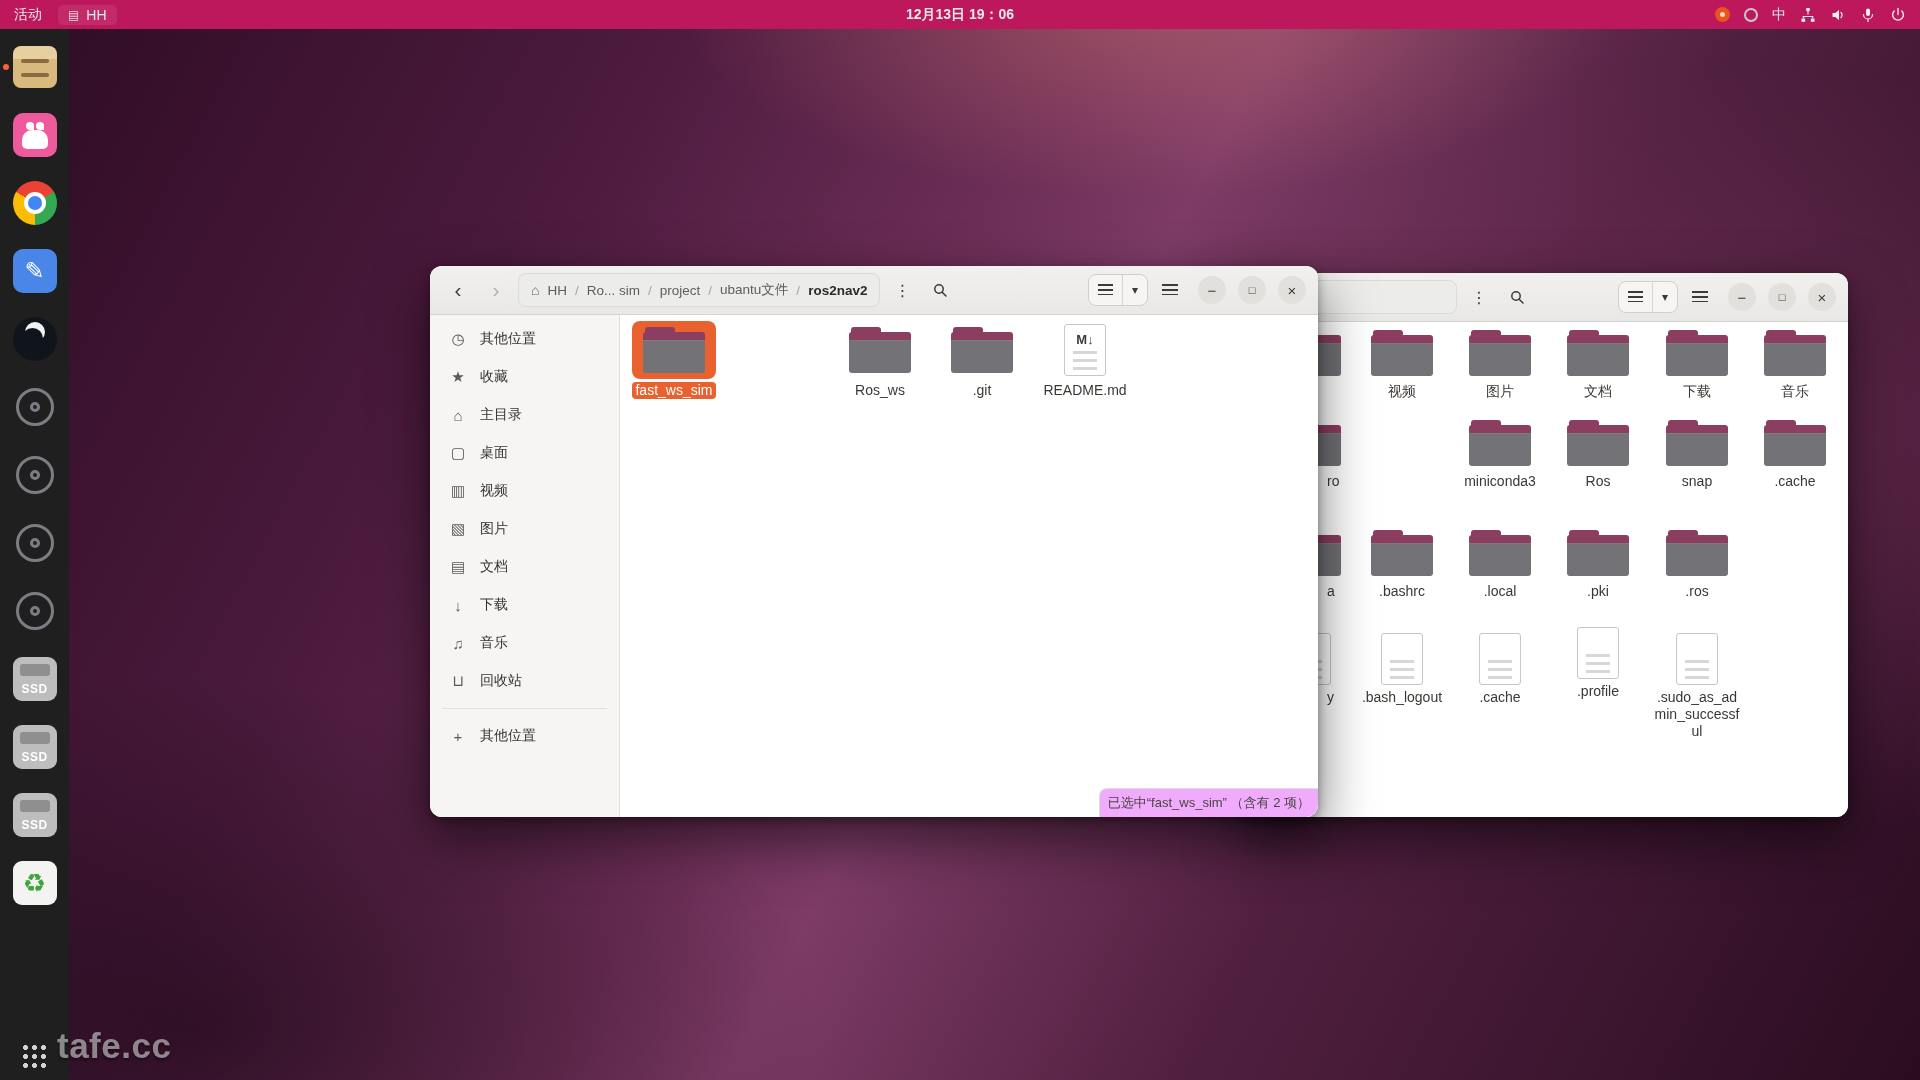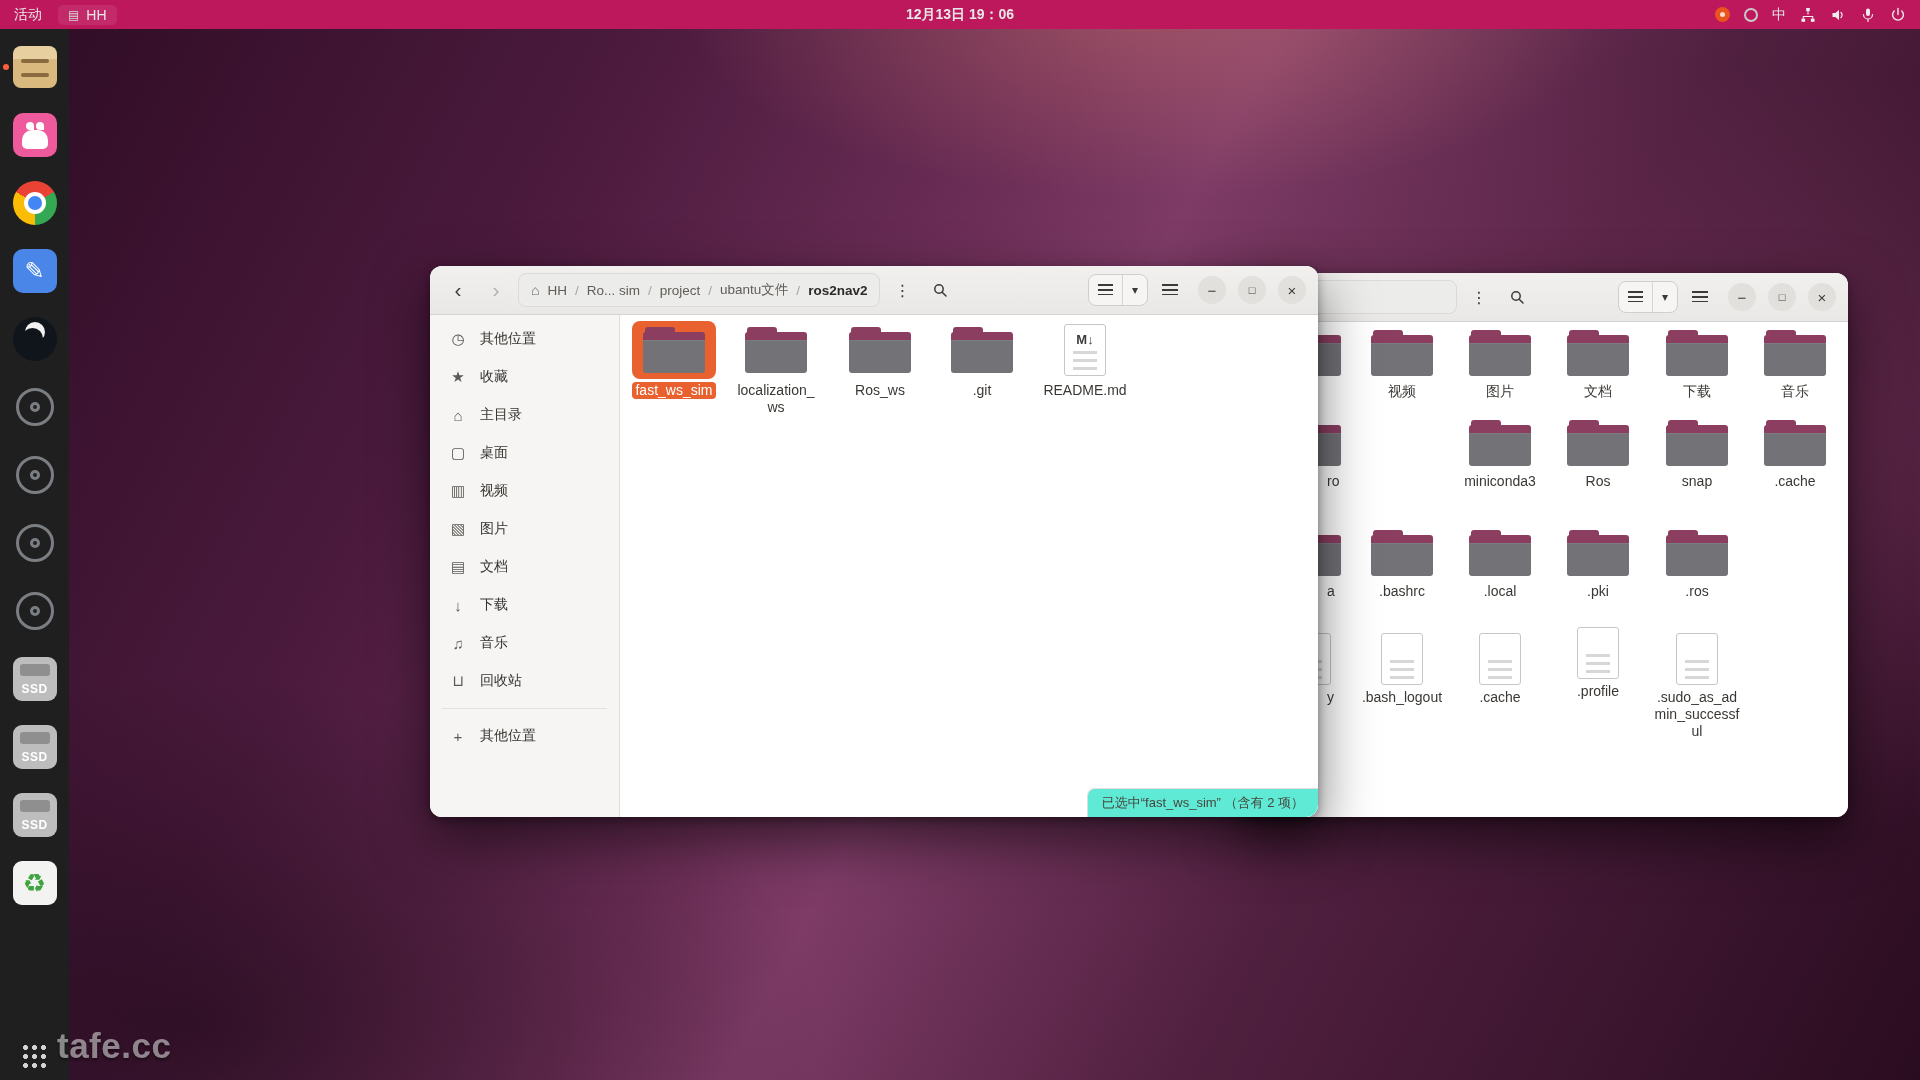--- a/index.html
+++ b/index.html
@@ -108,22 +108,22 @@
   .tile.cut .label { text-align:left; padding-left:64px; max-width:94px; width:94px; }
   .folder { position:relative; width:62px; height:46px; }
   .folder::before { content:""; position:absolute; top:0; left:2px; width:30px; height:9px; background:#8c3e61; border-radius:3px 3px 0 0; }
   .folder::after { content:""; position:absolute; top:5px; left:0; right:0; bottom:0; border-radius:3px;
     background:linear-gradient(180deg,#8c3e61 0 8px,#7b7b80 8px 9px,#727277 9px 100%); }
   .doc { width:42px; height:52px; background:#fff; border:1px solid #c6c6c4; border-radius:3px; position:relative; }
   .doc::before { content:""; position:absolute; left:8px; right:8px; top:26px; height:3px; background:#d7d7d5; box-shadow:0 8px 0 #d7d7d5, 0 16px 0 #d7d7d5; }
   .mdmark { position:absolute; top:7px; left:0; right:0; text-align:center; font-size:13px; font-weight:700; color:#3c3c3c; }
   .pkg { width:46px; height:50px; border-radius:7px; background:linear-gradient(#f176b0,#d94a92); position:relative; }
   .pkg::before { content:""; position:absolute; top:9px; left:0; right:0; height:9px; background:rgba(255,255,255,0.38); }
-  .statusbar { position:absolute; right:0; bottom:0; background:#5eead4; border:1px solid #e1deda; border-right:none; border-bottom:none;
-    border-radius:8px 0 12px 0; padding:5px 14px; font-size:13px; color:#49463f; z-index:5; white-space:nowrap; }
+  .statusbar { position:absolute; right:0; bottom:0; background:#f0abfc; border:1px solid #e1deda; border-right:none; border-bottom:none;
+    border-radius:8px 0 12px 0; padding:5px 8px; font-size:13px; color:#49463f; z-index:5; white-space:nowrap; }
 
   
   .watermark { position:absolute; left:57px; top:1026px; z-index:120; font-size:35px; font-weight:700;
     color:rgba(235,235,235,0.55); letter-spacing:0.5px; text-shadow:0 2px 3px rgba(0,0,0,0.45); }
 </style>
 </head>
 <body>
 
 <div class="topbar">
   <div class="tb-left">
@@ -465,26 +465,20 @@
     </div>
   </div>
 
   <div class="fcontent">
     <div class="tile selected" style="left:6px;top:6px">
       <div class="iconwrap">
           <div class="folder"></div>
         </div>
       <div class="label">fast_ws_sim</div>
     </div>
-    <div class="tile" style="left:108px;top:6px">
-      <div class="iconwrap">
-          <div class="folder"></div>
-        </div>
-      <div class="label">localization_ws</div>
-    </div>
     <div class="tile" style="left:212px;top:6px">
       <div class="iconwrap">
           <div class="folder"></div>
         </div>
       <div class="label">Ros_ws</div>
     </div>
     <div class="tile" style="left:314px;top:6px">
       <div class="iconwrap">
           <div class="folder"></div>
         </div>

